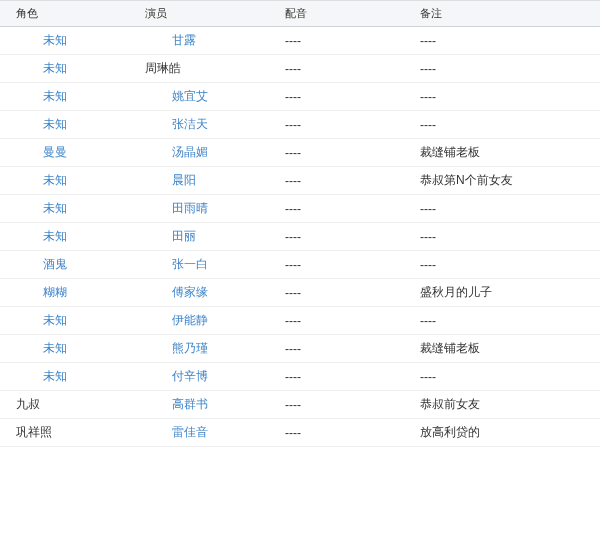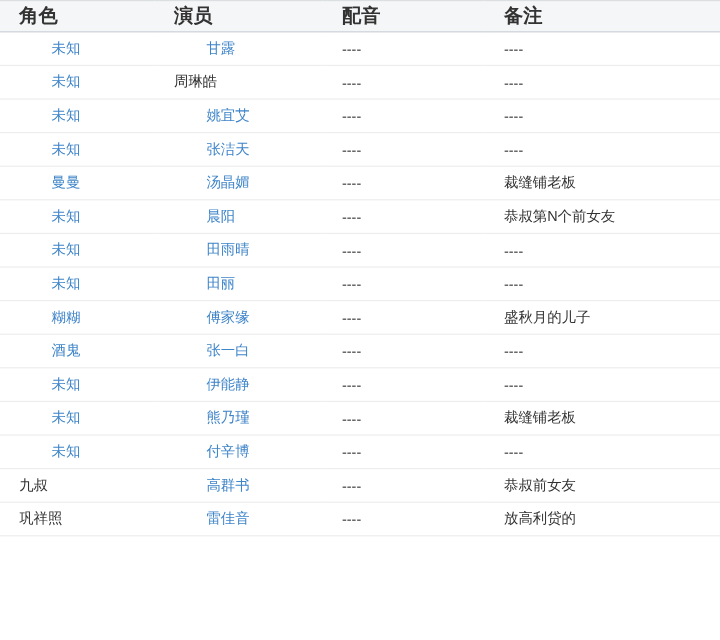--- a/index.html
+++ b/index.html
@@ -27,22 +27,22 @@
   table.cast col.c2 { width: 140px; }
   table.cast col.c3 { width: 135px; }
   table.cast col.c4 { width: 196px; }
   table.cast thead th {
     background: var(--header-bg);
     border-top: 1px solid #dcdfe1;
     border-bottom: 1px solid #ccd3d9;
     height: 25px;
     padding: 0 0 0 16px;
     text-align: left;
-    font-weight: bold;
-    font-size: 16px;
+    font-weight: normal;
+    font-size: 11px;
     color: var(--text-color);
     vertical-align: middle;
     white-space: nowrap;
   }
   table.cast tbody td {
     height: 27px;
     padding: 0 0 0 16px;
     border-bottom: 1px solid #ededed;
     vertical-align: middle;
     text-align: left;
@@ -124,30 +124,30 @@
         <td><span class="dash">----</span></td>
         <td><span class="plain">----</span></td>
       </tr>
       <tr>
         <td><span class="link">未知</span></td>
         <td><span class="link">田丽</span></td>
         <td><span class="dash">----</span></td>
         <td><span class="plain">----</span></td>
       </tr>
       <tr>
+        <td><span class="link">酒鬼</span></td>
+        <td><span class="link">张一白</span></td>
+        <td><span class="dash">----</span></td>
+        <td><span class="plain">----</span></td>
+      </tr>
+      <tr>
         <td><span class="link">糊糊</span></td>
         <td><span class="link">傅家缘</span></td>
         <td><span class="dash">----</span></td>
         <td><span class="plain">盛秋月的儿子</span></td>
-      </tr>
-      <tr>
-        <td><span class="link">酒鬼</span></td>
-        <td><span class="link">张一白</span></td>
-        <td><span class="dash">----</span></td>
-        <td><span class="plain">----</span></td>
       </tr>
       <tr>
         <td><span class="link">未知</span></td>
         <td><span class="link">伊能静</span></td>
         <td><span class="dash">----</span></td>
         <td><span class="plain">----</span></td>
       </tr>
       <tr>
         <td><span class="link">未知</span></td>
         <td><span class="link">熊乃瑾</span></td>

